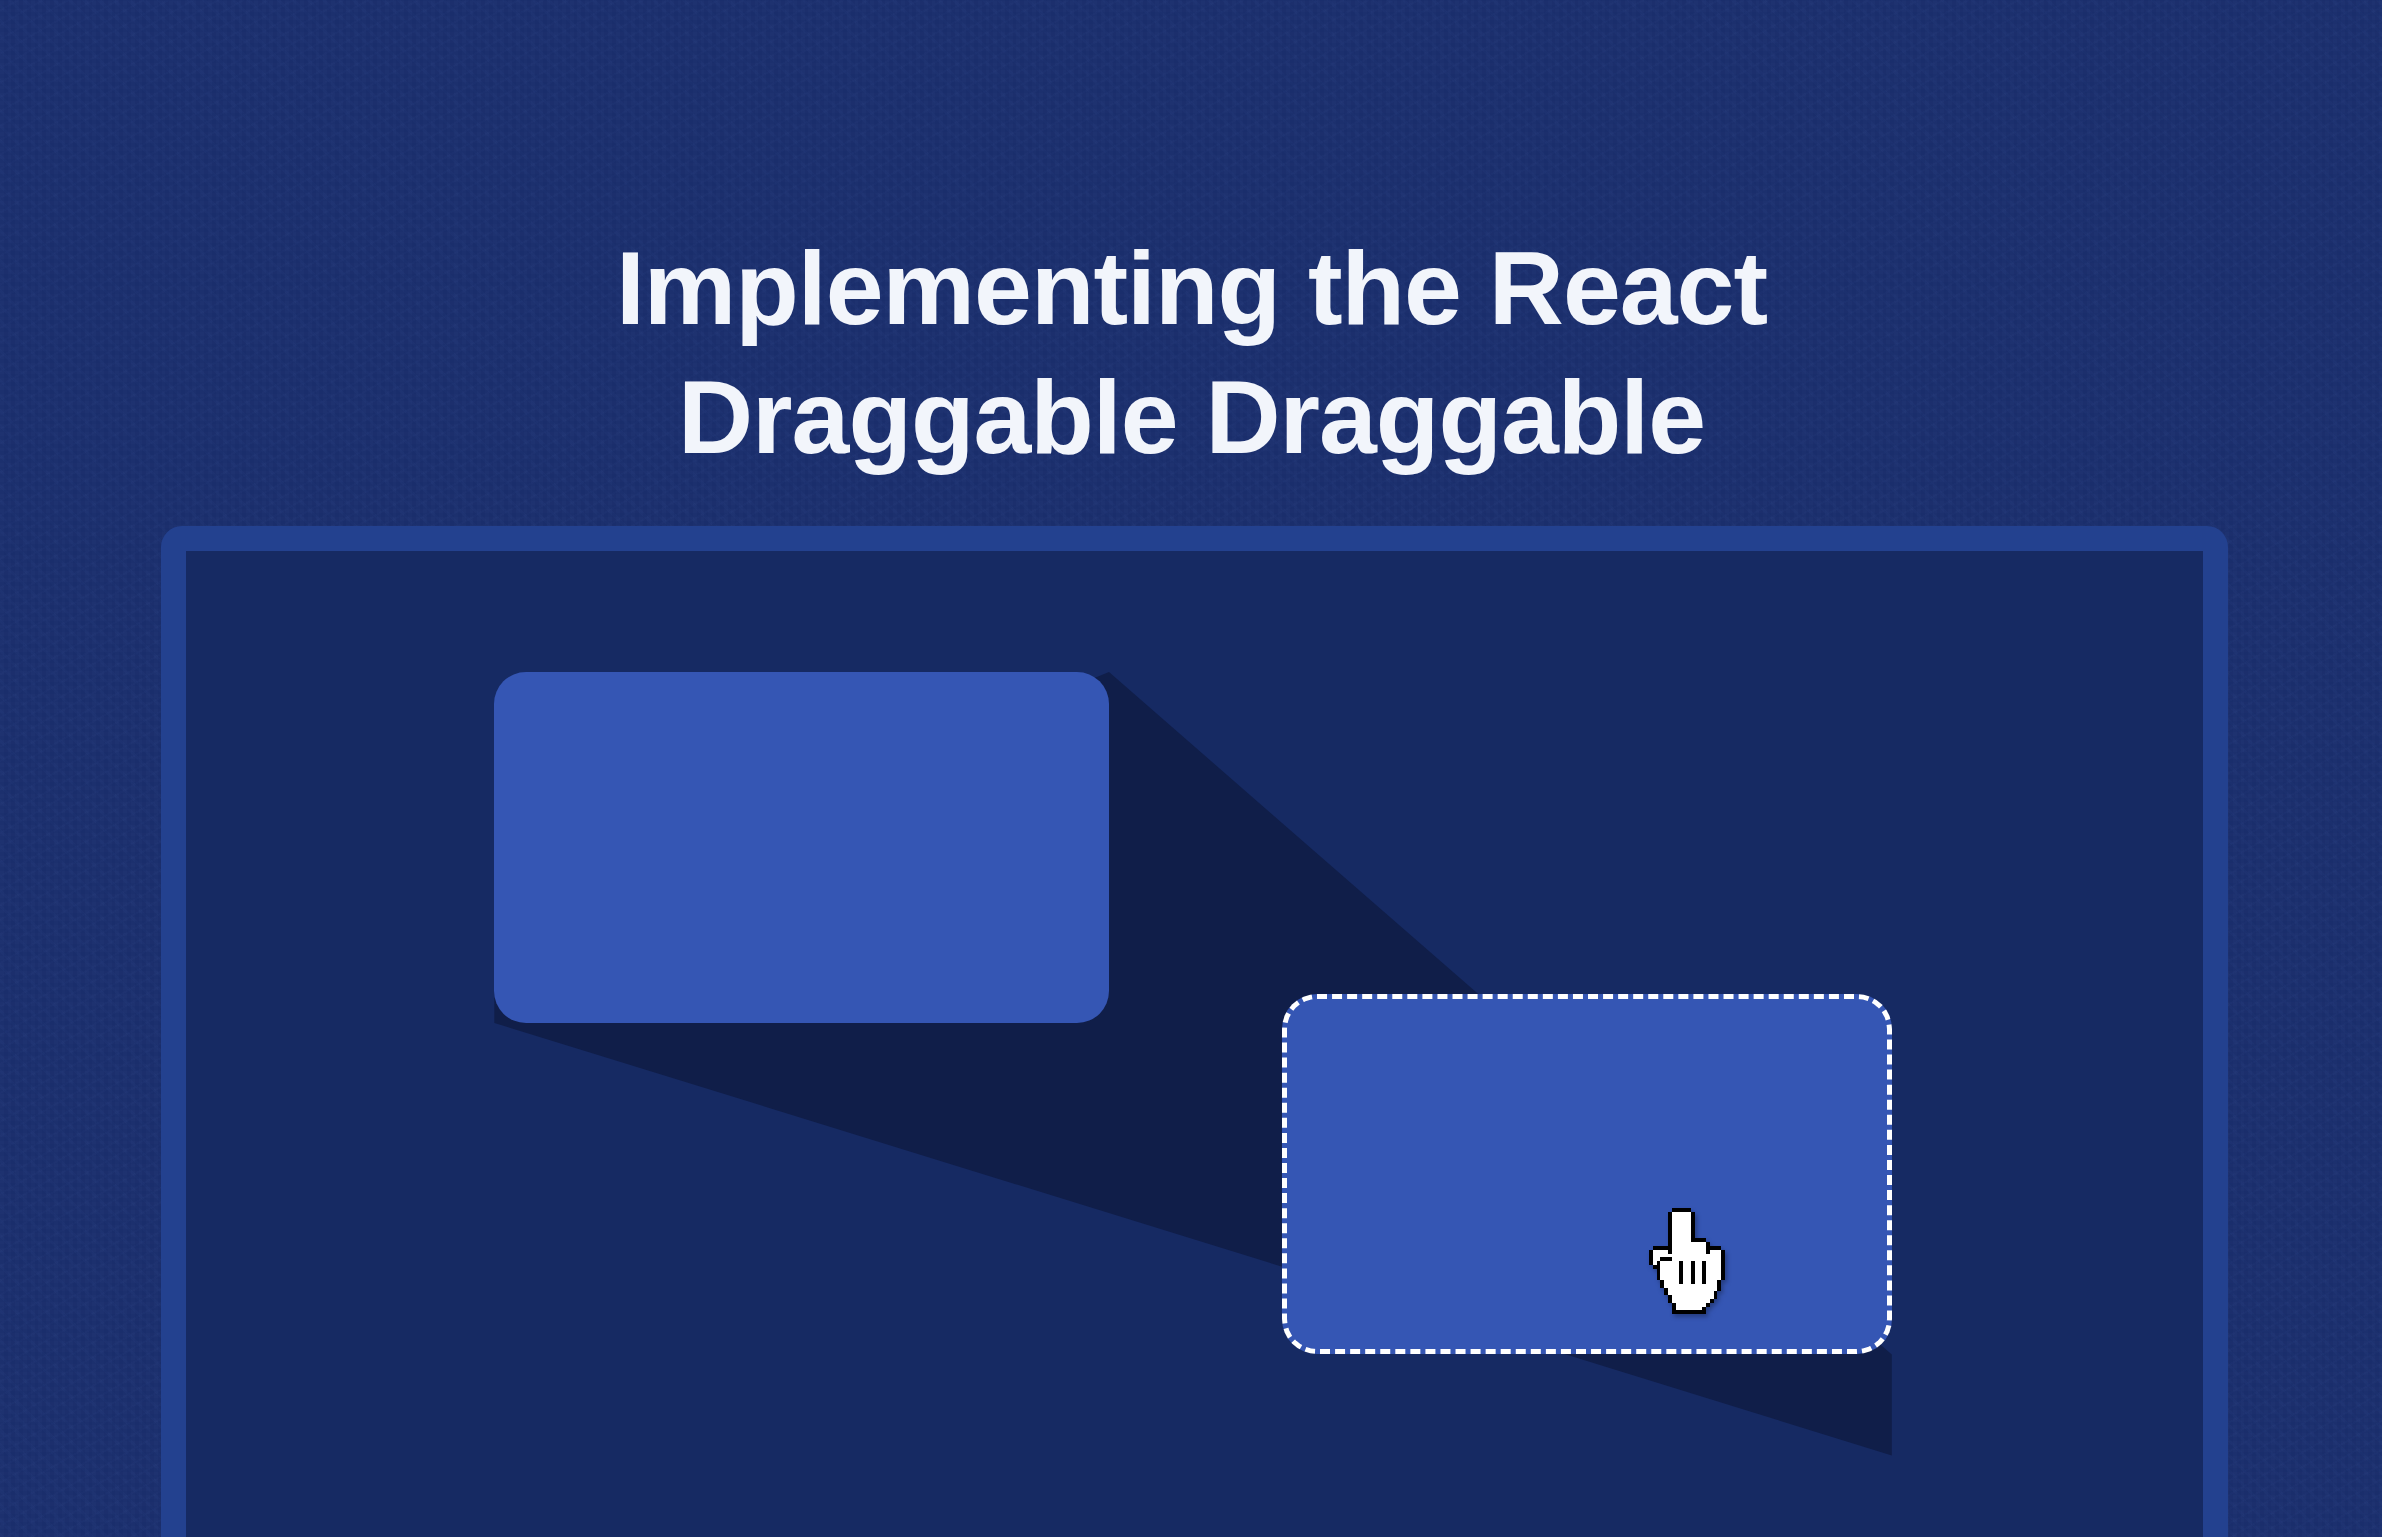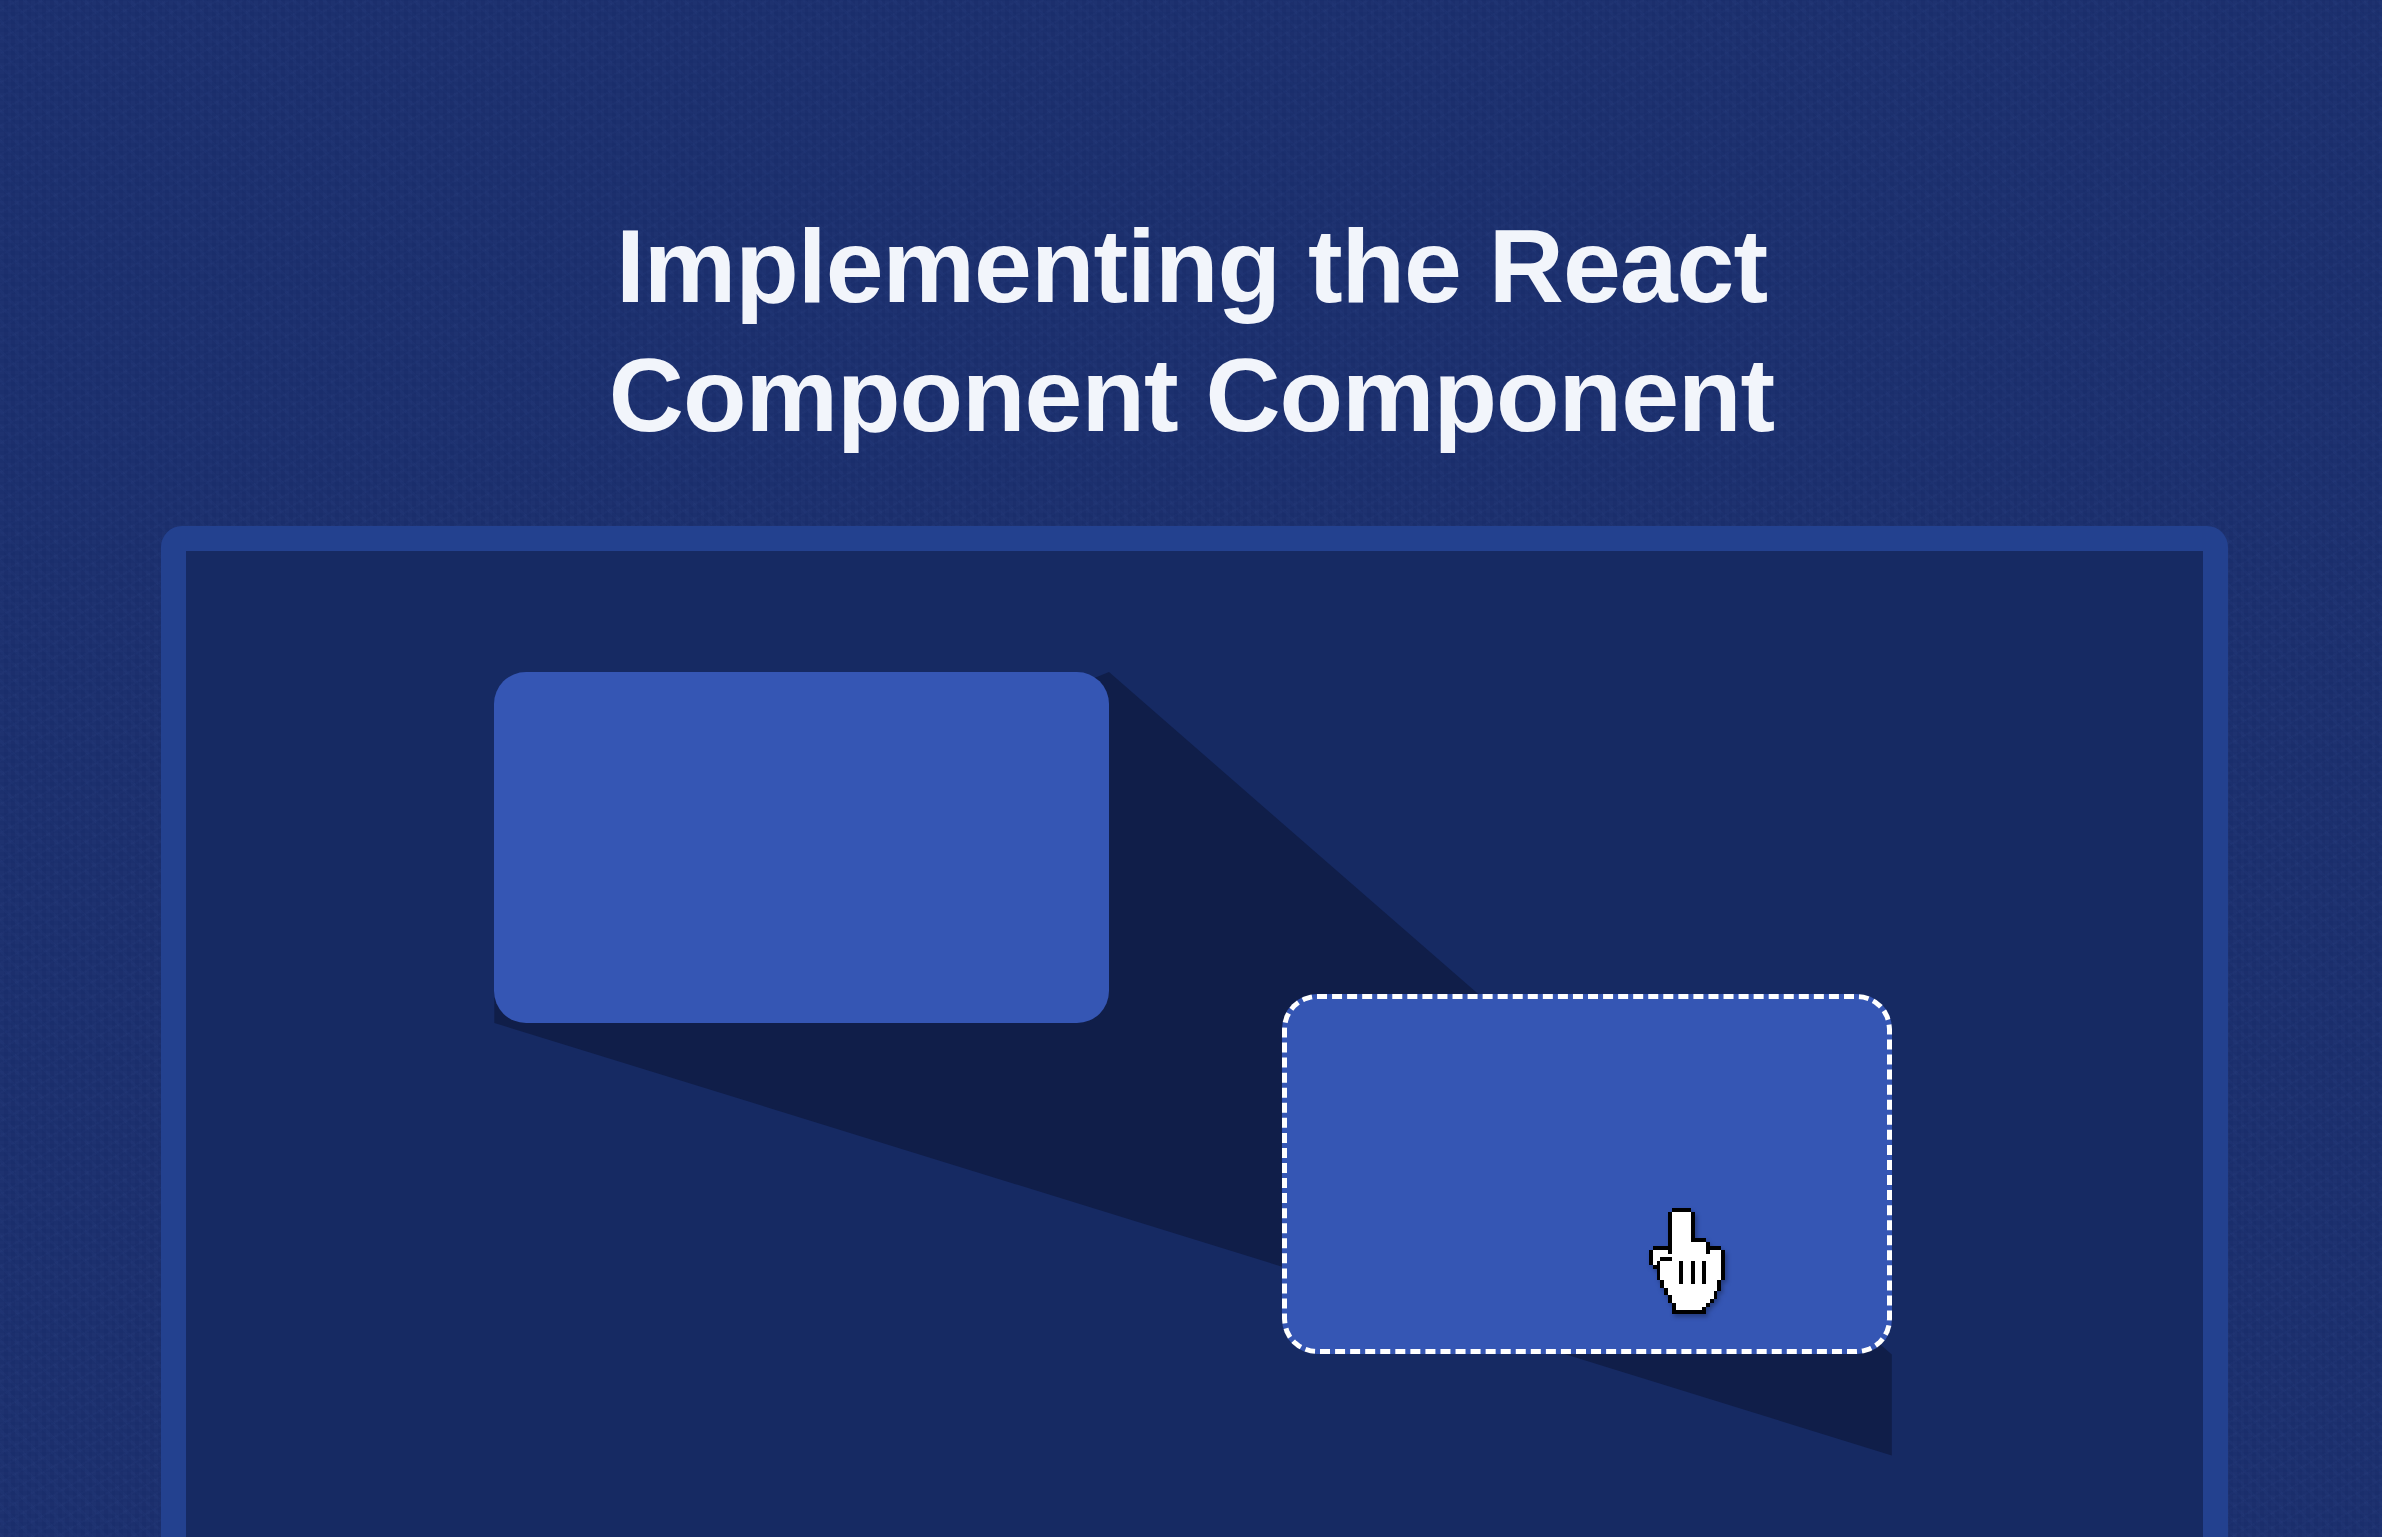--- a/index.html
+++ b/index.html
@@ -43,21 +43,21 @@
     top: 144px;
     width: 2383px;
     text-align: center;
     color: #f2f5fb;
     font-size: 104px;
     line-height: 1.0;
     font-weight: bold;
     letter-spacing: -1px;
     z-index: 5;
   }
-  #title .ln { display: block; }
+  #title .ln { display: block; margin-top: 22px; }
   #title .ln + .ln { margin-top: 25px; }
 
   
   #demo-container {
     position: absolute;
     left: 161px;
     top: 526px;
     width: 2067px;
     height: 1038px;
     box-sizing: border-box;
@@ -119,21 +119,21 @@
 </style>
 </head>
 <body>
 
 <div id="stage">
 
   <div id="noise"></div>
 
   <h1 id="title">
     <span class="ln">Implementing the React</span>
-    <span class="ln">Component Component</span>
+    <span class="ln">Draggable Draggable</span>
   </h1>
 
   <div id="demo-container">
     <div id="drag-surface">
 
       <svg id="shadow-layer" viewBox="0 0 2100 1028" preserveAspectRatio="none" aria-hidden="true">
         <polygon fill="#101e49" points="961,126 1776,836 1776,941 321,491 321,386"></polygon>
       </svg>
 
       <div class="drag-card" id="card-source"></div>

